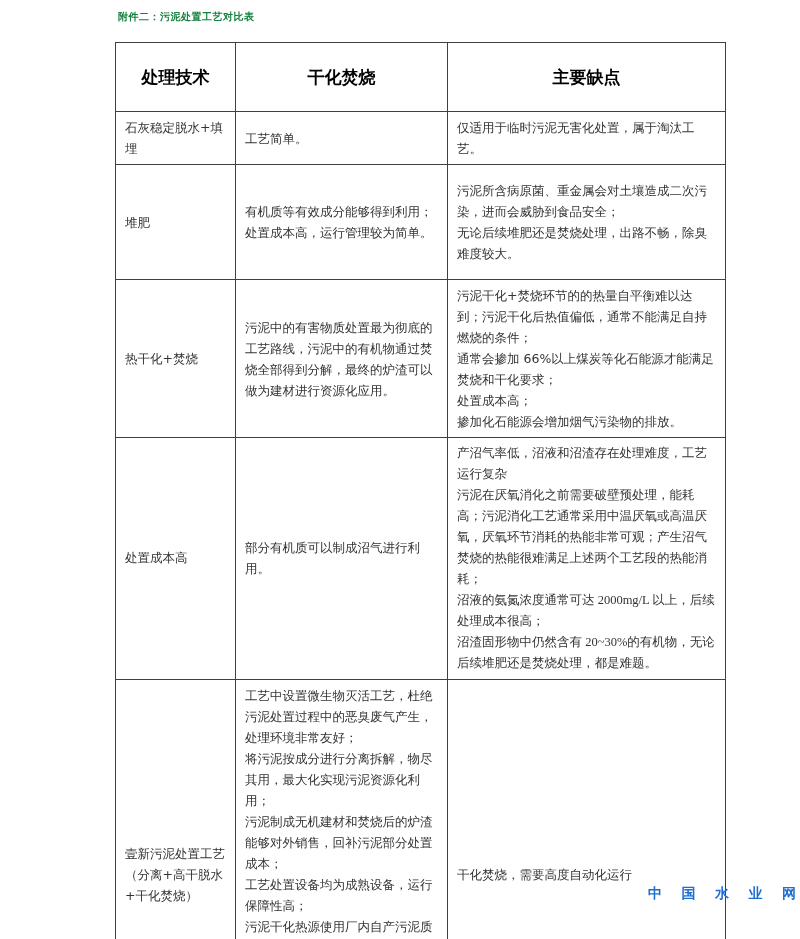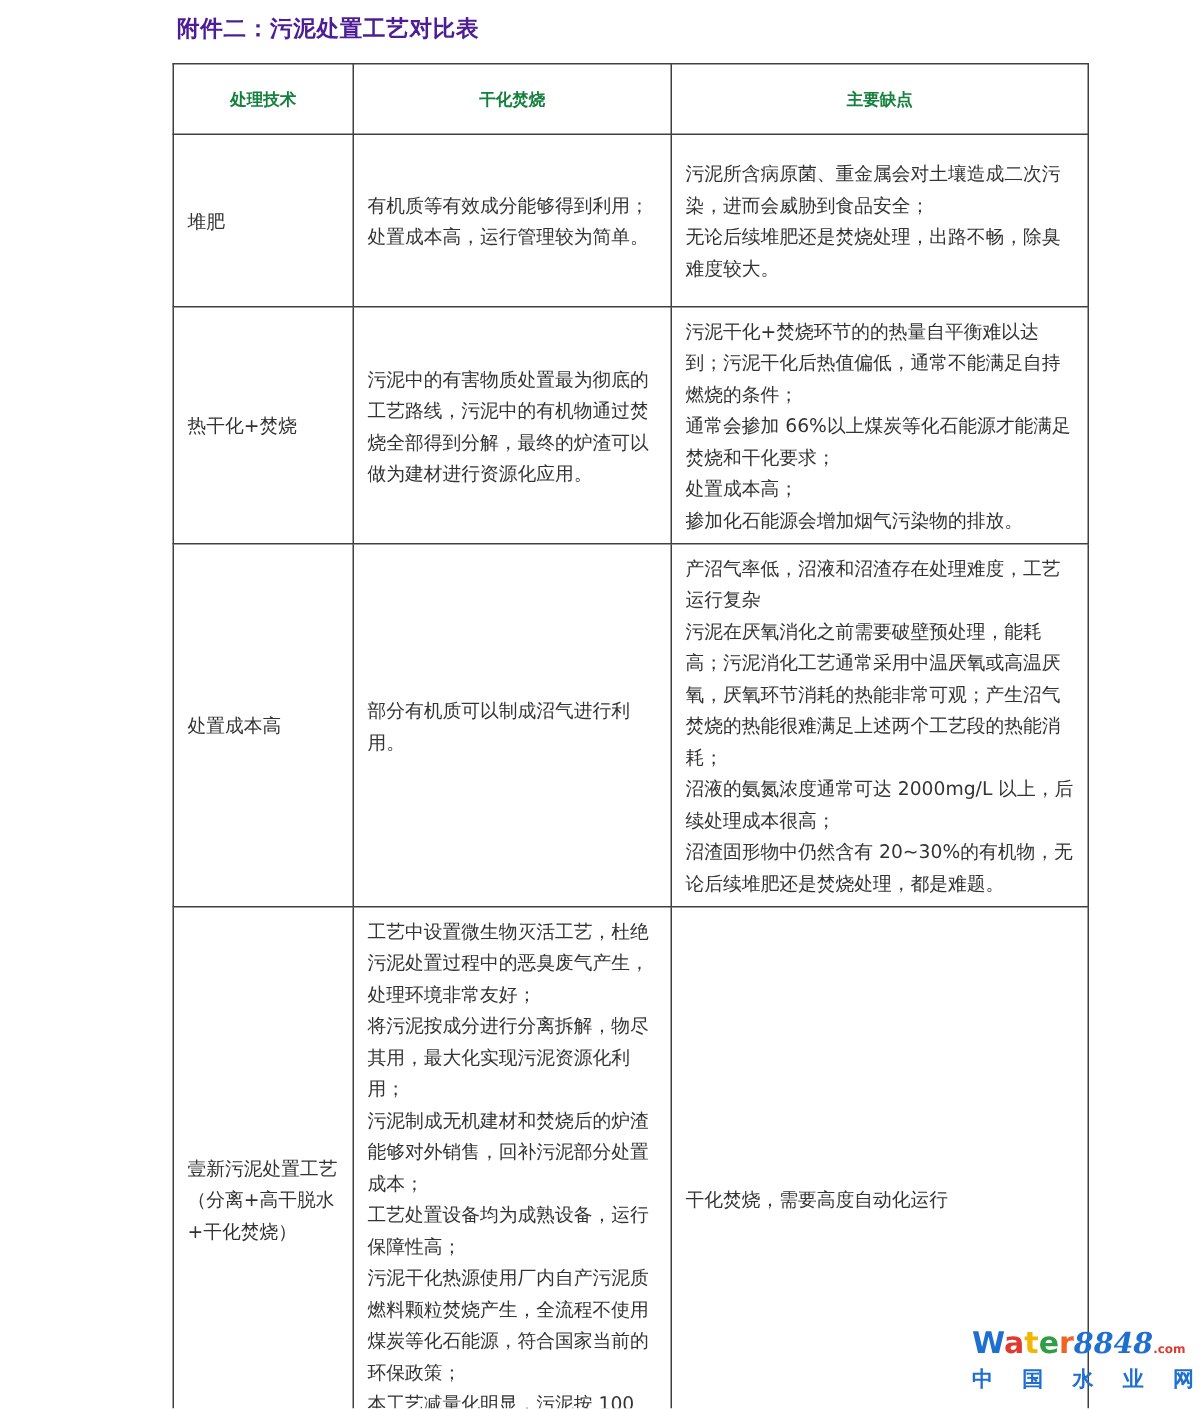--- a/index.html
+++ b/index.html
@@ -9,23 +9,23 @@
     height: 939px;
     overflow: hidden;
     background: #ffffff;
     font-family: "DejaVu Sans", "Liberation Sans", sans-serif;
     color: #333333;
   }
   .doc-title {
     position: absolute;
     left: 118px;
     top: 10px;
-    font-size: 15px;
+    font-size: 10px;
     font-weight: bold;
-    color: #4c1d95;
+    color: #15803d;
     letter-spacing: 0.5px;
   }
   table.cmp {
     position: absolute;
     left: 115px;
     top: 42px;
     width: 610px;
     border-collapse: collapse;
     table-layout: fixed;
   }
@@ -34,32 +34,32 @@
   table.cmp col.c3 { width: 278px; }
   table.cmp th, table.cmp td {
     border: 1px solid #404040;
     font-size: 12.5px;
     line-height: 21px;
     vertical-align: middle;
     padding: 5px 9px;
     word-break: break-all;
   }
   table.cmp th {
-    font-size: 11px;
+    font-size: 17px;
     font-weight: bold;
     text-align: center;
     height: 24px;
-    color: #15803d;
-    padding: 11px 4px;
+    color: #000000;
+    padding: 22px 4px;
   }
   .cell-text { white-space: pre-line; }
   tr.r1 td { height: 24px; }
   tr.r2 td { height: 104px; }
   tr.r3 td { height: 134px; }
-  tr.r4 td { height: 222px; }
+  tr.r4 td { height: 222px; font-family: Liberation Serif, serif; }
   tr.r5 td { height: 308px; }
   
   .watermark {
     position: absolute;
     left: 648px;
     top: 884px;
     width: 150px;
     background: transparent;
   }
   .wm-line1 {
@@ -102,20 +102,25 @@
         <col class="c3">
       </colgroup>
     <thead>
       <tr>
         <th>处理技术</th>
         <th>干化焚烧</th>
         <th>主要缺点</th>
       </tr>
     </thead>
     <tbody>
+      <tr class="r1">
+        <td><span class="cell-text">石灰稳定脱水+填埋</span></td>
+        <td><span class="cell-text">工艺简单。</span></td>
+        <td><span class="cell-text">仅适用于临时污泥无害化处置，属于淘汰工艺。</span></td>
+      </tr>
       <tr class="r2">
         <td><span class="cell-text">堆肥</span></td>
         <td><span class="cell-text">有机质等有效成分能够得到利用；处置成本高，运行管理较为简单。</span></td>
         <td><span class="cell-text">污泥所含病原菌、重金属会对土壤造成二次污染，进而会威胁到食品安全；
 无论后续堆肥还是焚烧处理，出路不畅，除臭难度较大。</span></td>
       </tr>
       <tr class="r3">
         <td><span class="cell-text">热干化+焚烧</span></td>
         <td><span class="cell-text">污泥中的有害物质处置最为彻底的工艺路线，污泥中的有机物通过焚烧全部得到分解，最终的炉渣可以做为建材进行资源化应用。</span></td>
         <td><span class="cell-text">污泥干化+焚烧环节的的热量自平衡难以达到；污泥干化后热值偏低，通常不能满足自持燃烧的条件；
@@ -139,23 +144,20 @@
 工艺处置设备均为成熟设备，运行保障性高；
 污泥干化热源使用厂内自产污泥质燃料颗粒焚烧产生，全流程不使用煤炭等化石能源，符合国家当前的环保政策；
 本工艺减量化明显，污泥按 100 吨/天，最终只产生 8 吨无机建材及灰渣。</span></td>
         <td><span class="cell-text">干化焚烧，需要高度自动化运行</span></td>
       </tr>
 
     </tbody>
   </table>
 
   <div class="watermark">
-    <div class="wm-line1">
-      <span style="color: rgb(31, 111, 208);">W</span><span style="color: rgb(224, 58, 47);">a</span><span style="color: rgb(242, 183, 5);">t</span><span style="color: rgb(47, 158, 68);">e</span><span style="color: rgb(240, 100, 35);">r</span><span class="wm-number" style="color: rgb(31, 111, 208);">8848</span><span class="wm-suffix" style="color: rgb(224, 58, 47);">.com</span>
-    </div>
     <div class="wm-line2">
         <span style="color: rgb(31, 111, 208);">中</span>
         <span style="color: rgb(31, 111, 208);">国</span>
         <span style="color: rgb(31, 111, 208);">水</span>
         <span style="color: rgb(31, 111, 208);">业</span>
         <span style="color: rgb(31, 111, 208);">网</span>
       </div>
   </div>
 
 </div>

